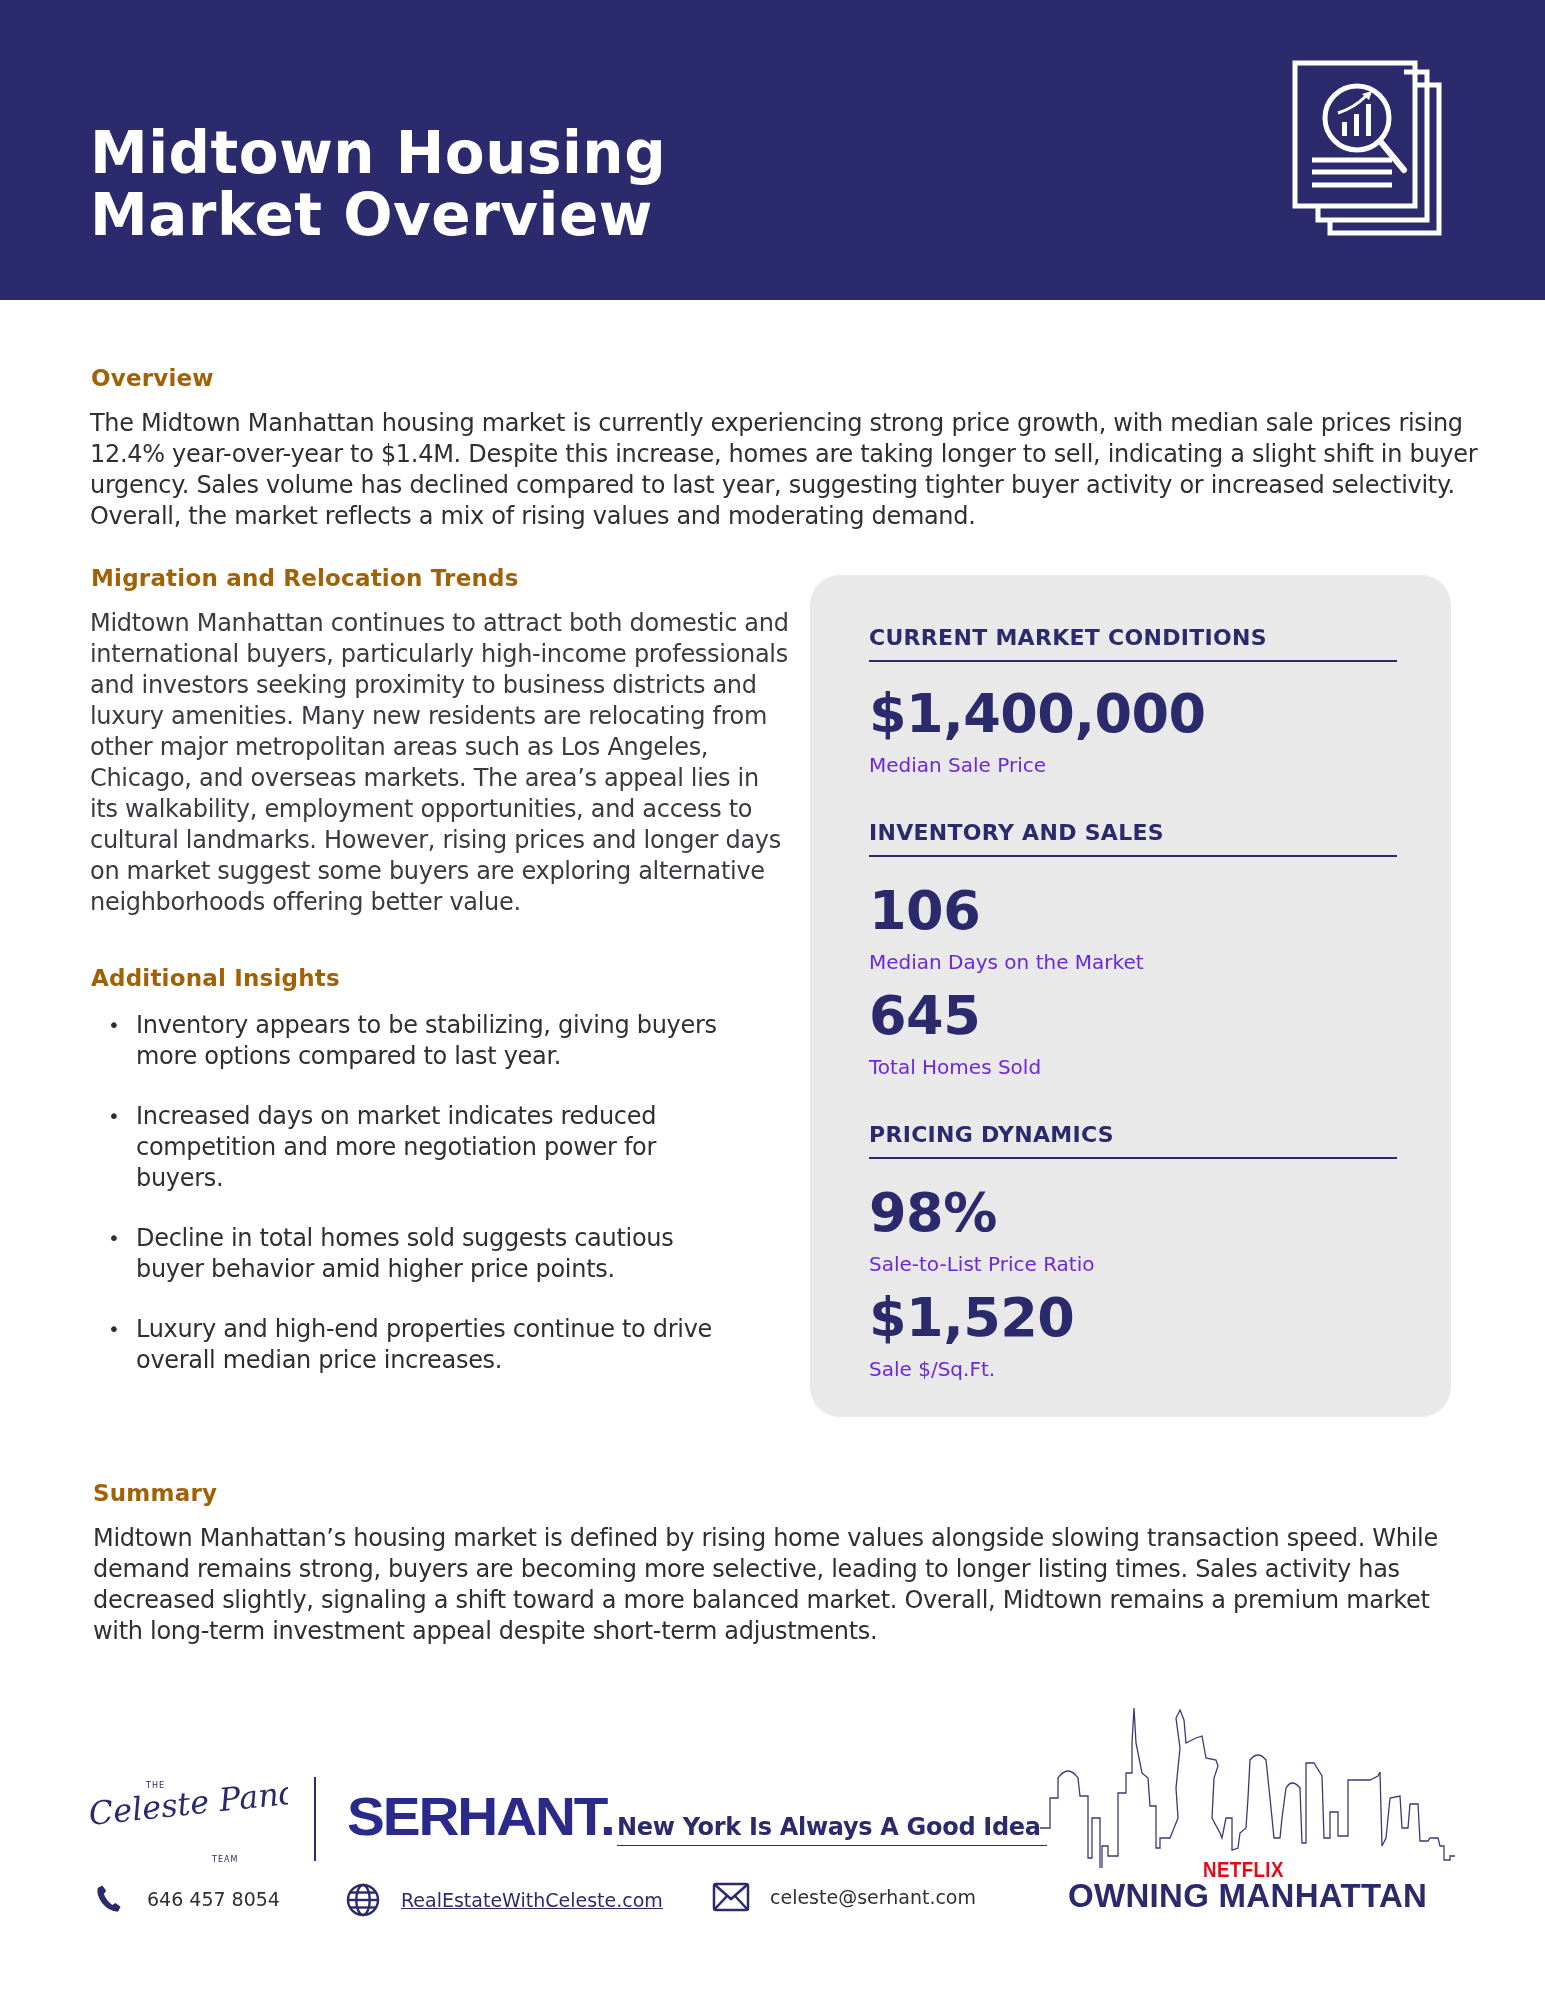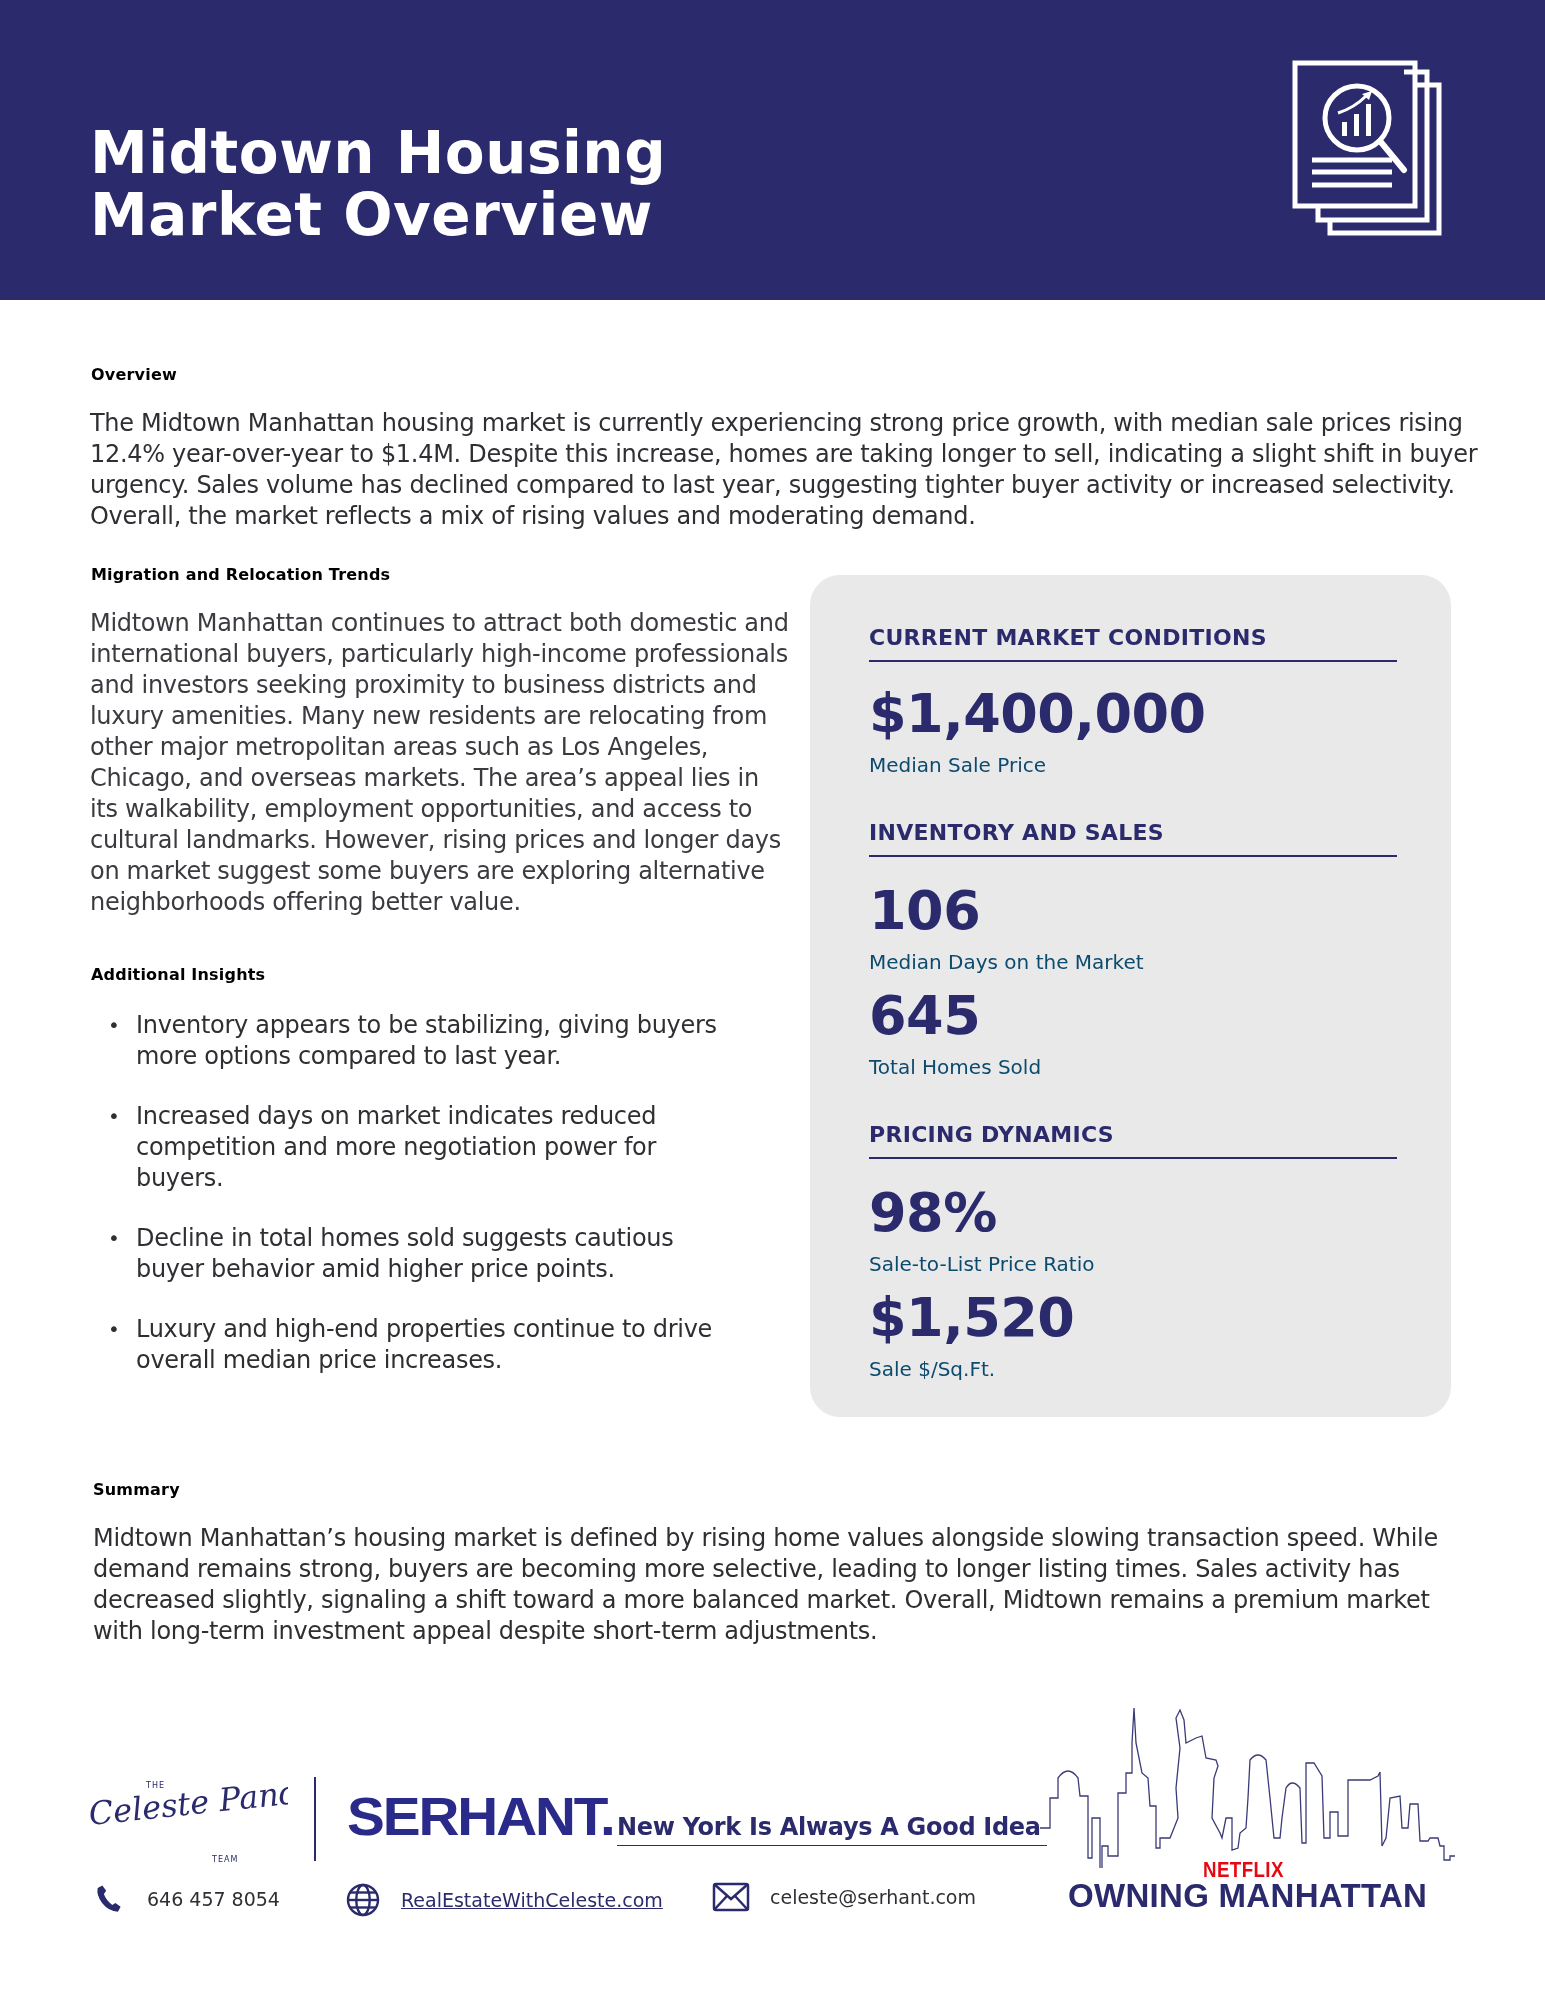--- a/index.html
+++ b/index.html
@@ -4,39 +4,39 @@
 <style>
   * { box-sizing: border-box; margin: 0; padding: 0; }
   html, body { width: 1545px; height: 1999px; background: #ffffff; }
   body { position: relative; font-family: "Liberation Sans", "DejaVu Sans", sans-serif; color: #2b2b2e; overflow: hidden; }
 
   .header { position: absolute; left: 0; top: 0; width: 1545px; height: 300px; background: #2a2a6c; }
   .header-title { position: absolute; left: 90px; top: 122px; color: #ffffff; font-family: "DejaVu Sans", sans-serif; font-weight: bold; font-size: 58px; line-height: 62px; letter-spacing: 0.5px; }
   .header-title span { display: block; }
   .report-icon { position: absolute; left: 1292px; top: 60px; width: 170px; height: 185px; }
 
-  .h-section { position: absolute; color: #000000; font-family: "DejaVu Sans", sans-serif; font-weight: bold; font-size: 16px; letter-spacing: 0.2px; }
+  .h-section { position: absolute; color: #a16207; font-family: "DejaVu Sans", sans-serif; font-weight: bold; font-size: 23px; letter-spacing: 0.2px; }
   .body-text { position: absolute; font-family: "DejaVu Sans", sans-serif; font-size: 24px; line-height: 31px; color: #2f2f33; letter-spacing: -0.3px; }
 
   #overview-heading { left: 91px; top: 365px; }
   #overview-body { left: 90px; top: 408px; width: 1420px; }
 
   #migration-heading { left: 91px; top: 565px; }
   #migration-body { left: 90px; top: 608px; width: 700px; color: #3a3a40; }
 
   #insights-heading { left: 91px; top: 965px; }
   .insights { position: absolute; left: 90px; top: 1010px; width: 640px; list-style: none; }
   .insights li { position: relative; padding-left: 46px; font-family: "DejaVu Sans", sans-serif; font-size: 24px; line-height: 31px; color: #2f2f33; margin-bottom: 29px; letter-spacing: -0.3px; }
   .insights li .bullet { position: absolute; left: 18px; top: 0; font-size: 20px; color: #2f2f33; }
 
   .card { position: absolute; left: 810px; top: 575px; width: 641px; height: 842px; background: #e9e9ea; border-radius: 30px; }
   .card-section { position: absolute; left: 59px; width: 528px; }
   .card-heading { font-family: "DejaVu Sans", sans-serif; font-weight: bold; font-size: 22px; color: #2a2a6c; letter-spacing: 0.3px; padding-bottom: 10px; border-bottom: 2px solid #2a2a6c; }
   .metric-value { font-family: "DejaVu Sans", sans-serif; font-weight: bold; font-size: 54px; color: #2a2a6c; letter-spacing: -0.5px; }
-  .metric-label { font-family: "DejaVu Sans", sans-serif; font-size: 20px; color: #0c4a6e; }
+  .metric-label { font-family: "DejaVu Sans", sans-serif; font-size: 20px; color: #6d28d9; }
 
   #summary-heading { left: 93px; top: 1480px; }
   #summary-body { left: 93px; top: 1523px; width: 1390px; }
 
   .footer-logo-script { position: absolute; left: 88px; top: 1770px; width: 200px; height: 100px; }
   .footer-divider { position: absolute; left: 314px; top: 1777px; width: 2px; height: 84px; background: #2a2a6c; }
   .serhant-logo { position: absolute; left: 347px; top: 1785px; font-family: "Liberation Sans", sans-serif; font-weight: bold; font-size: 54px; color: #2a2a8a; letter-spacing: -2px; transform: scaleX(1.05); transform-origin: left; }
   .tagline { position: absolute; left: 617px; top: 1813px; font-family: "DejaVu Sans", sans-serif; font-weight: bold; font-size: 24px; color: #2a2a6c; letter-spacing: -0.3px; padding-bottom: 4px; border-bottom: 1.5px solid #2a2a6c; width: 430px; }
   .skyline { position: absolute; left: 1040px; top: 1698px; width: 415px; height: 170px; }
 

